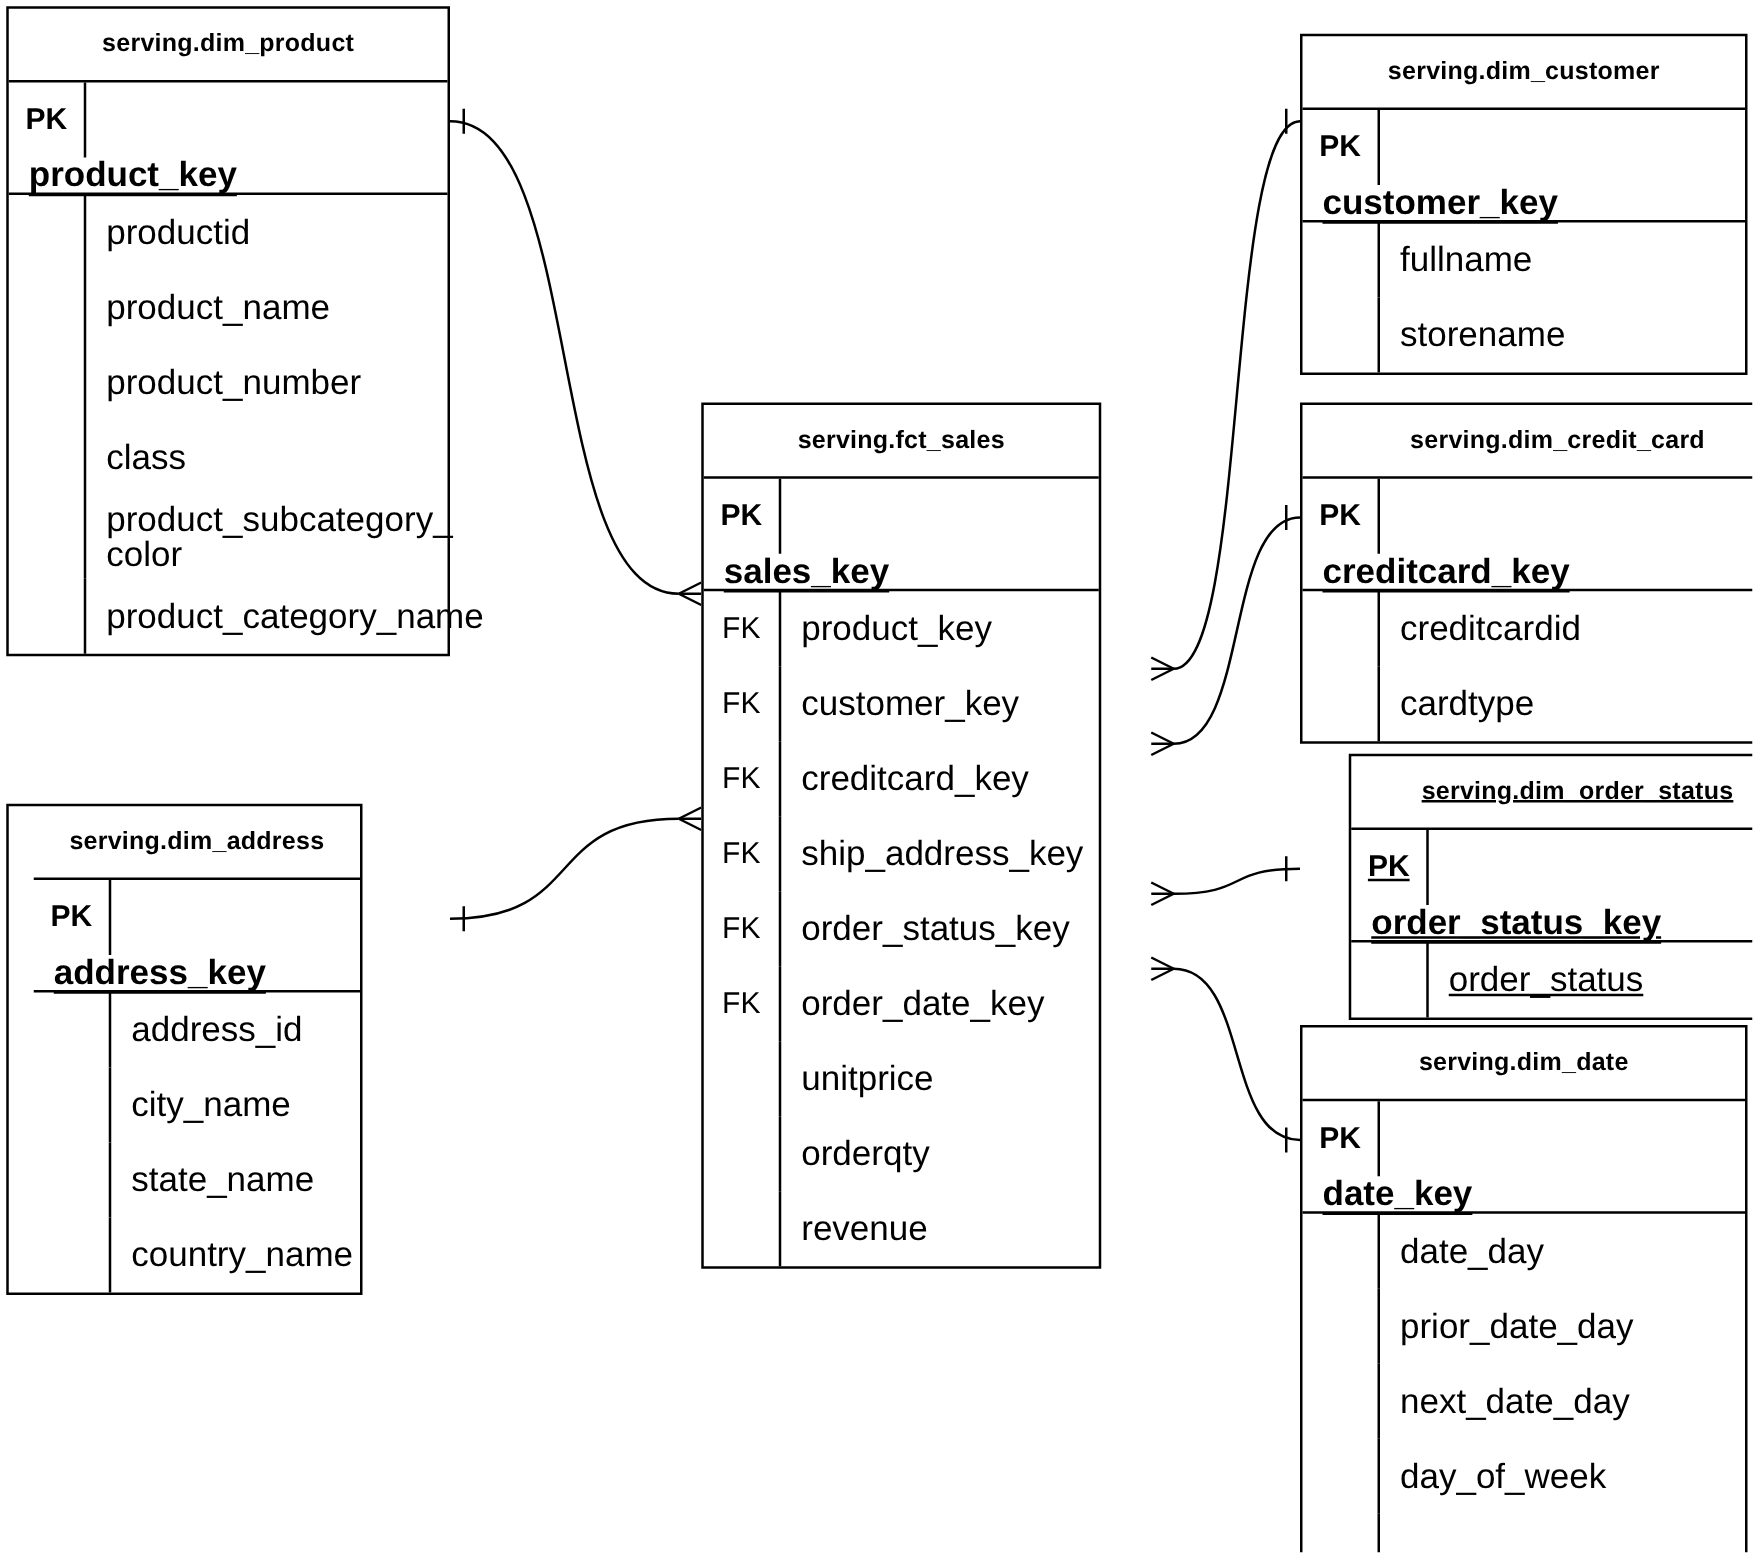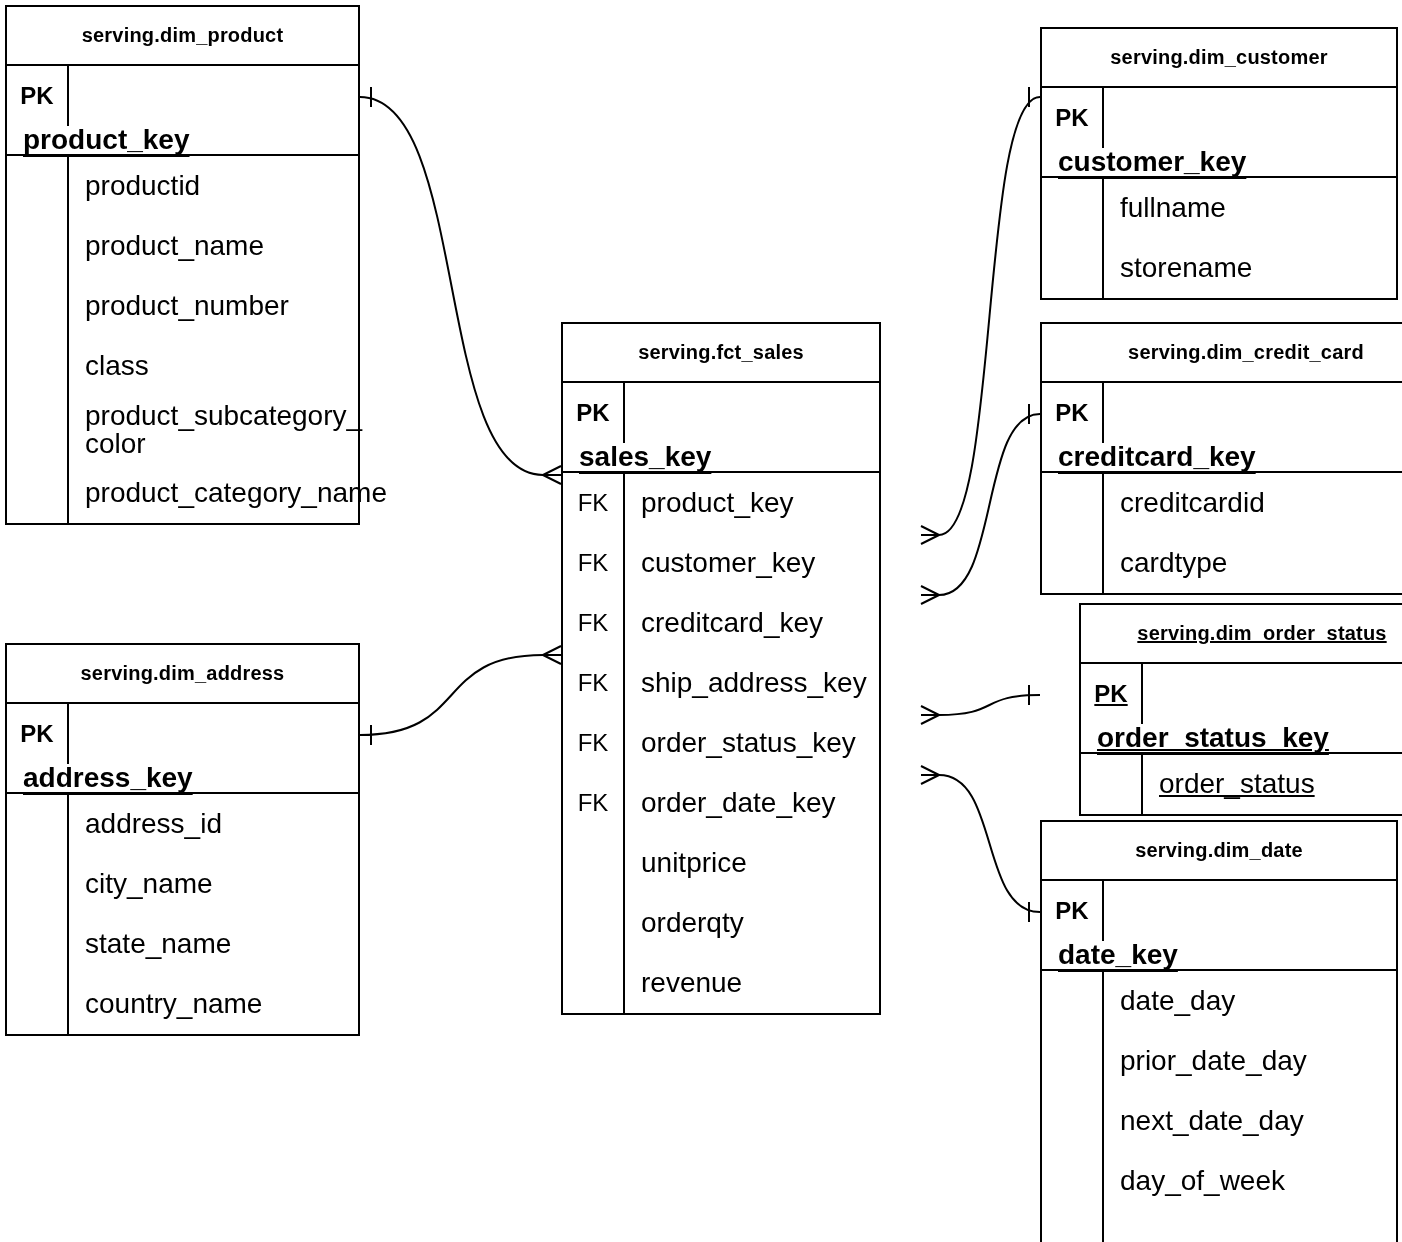--- a/index.html
+++ b/index.html
@@ -247,21 +247,21 @@
     <div class="row">
       <div class="kc"></div>
       <div class="fc">day_of_week</div>
     </div>
     <div class="row">
       <div class="kc"></div>
       <div class="fc">...</div>
     </div>
   </div>
 
-  <div class="tbl" style="left:5px;top:643px;width:355px;">
+  <div class="tbl" style="left:5px;top:643px;width:285px;padding-left:20px;">
     <div class="t-title">serving.dim_address</div>
     <div class="row pk-row">
       <div class="kc">PK</div>
       <div class="fc">address_key</div>
     </div>
     <div class="row">
       <div class="kc"></div>
       <div class="fc">address_id</div>
     </div>
     <div class="row">

